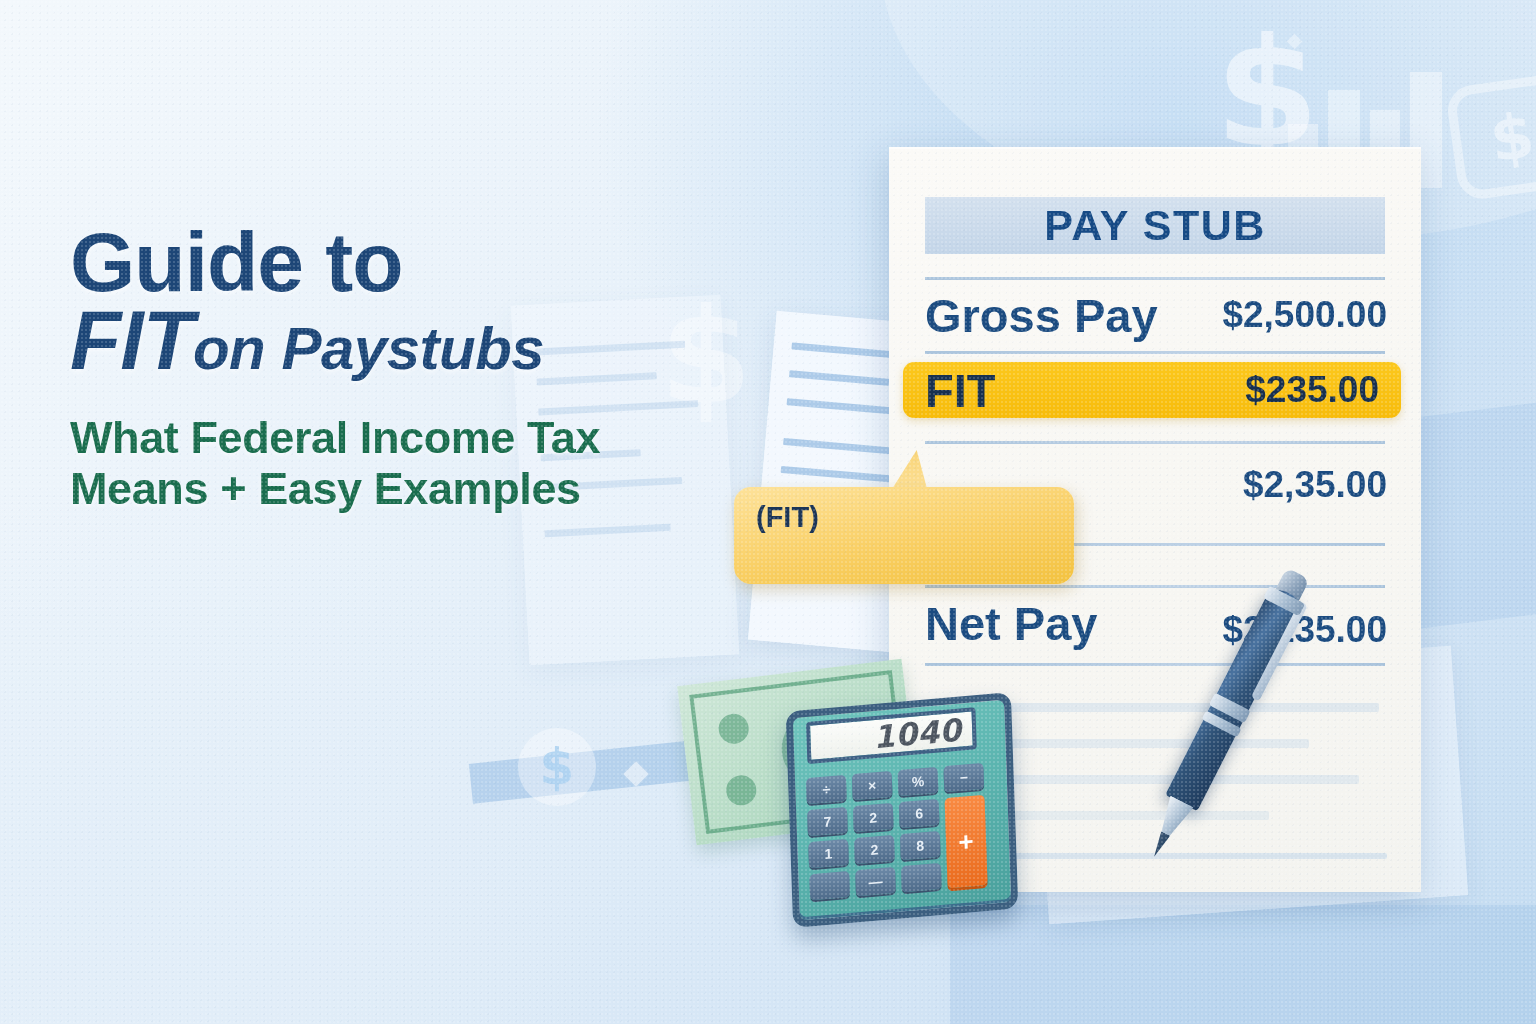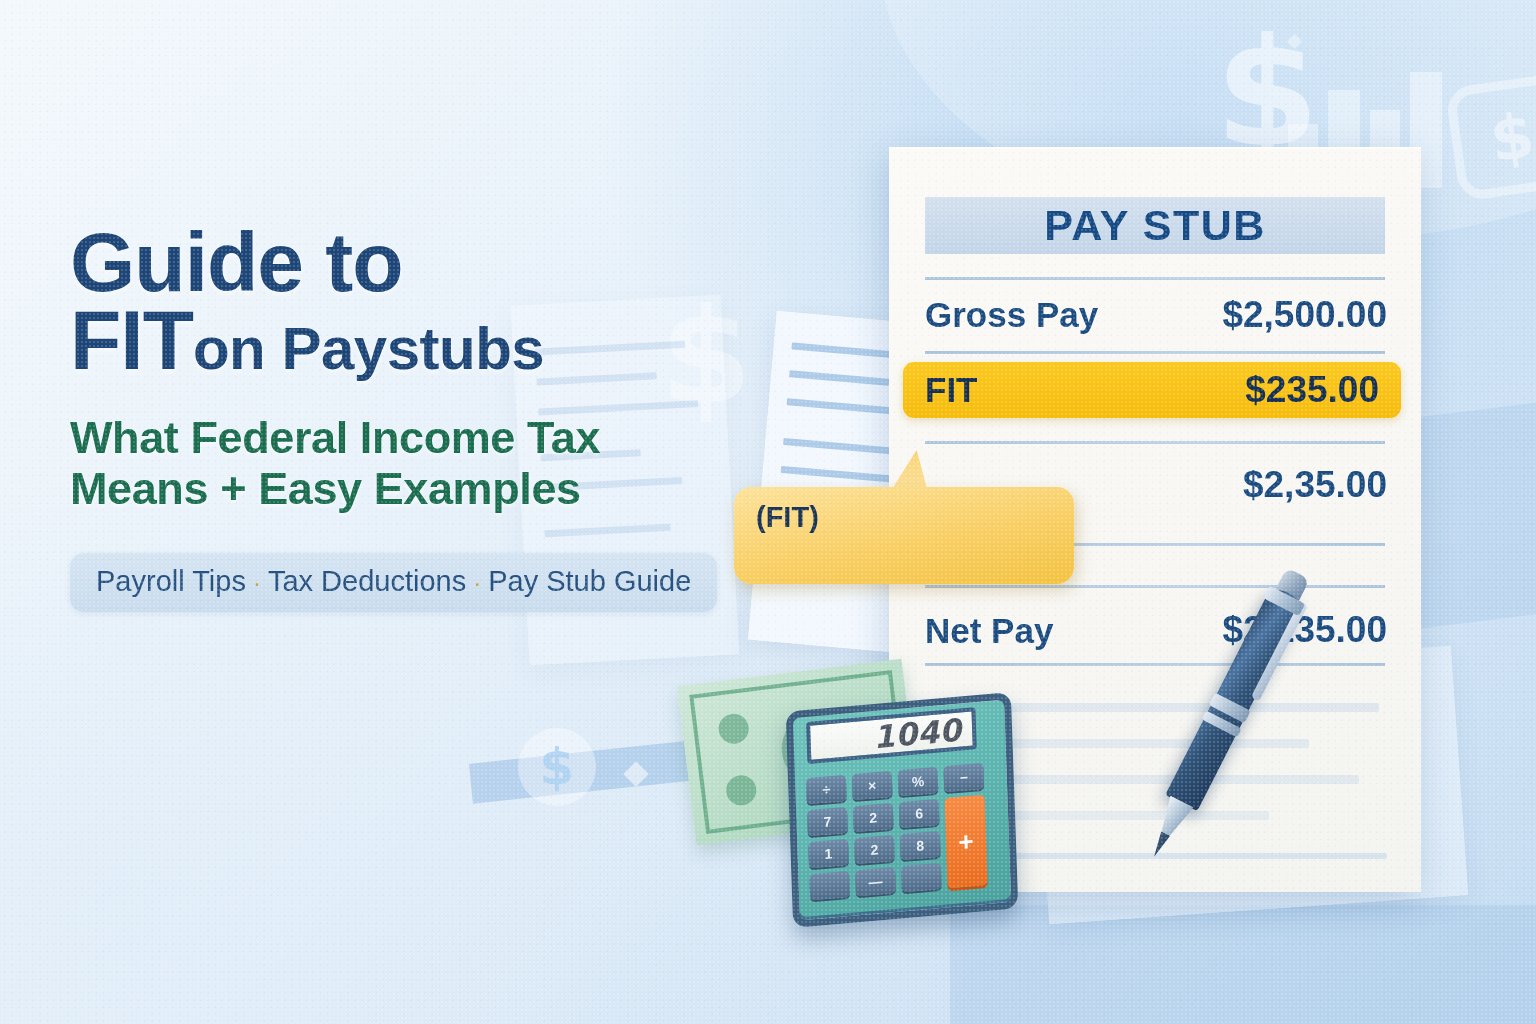--- a/index.html
+++ b/index.html
@@ -57,21 +57,21 @@
   .bgdoc.deep { background:rgba(244,249,254,0.92); }
   .bgdoc.deep .ln { background:rgba(150,188,226,0.75); }
 
   
   .head-wrap { position:absolute; left:70px; top:208px; width:700px;margin-top:15px; }
   h1.title {
     color:#1d4677; font-weight:bold; letter-spacing:-1px;
     font-size:84px; line-height:0.93;
     text-shadow:0 2px 5px rgba(255,255,255,0.75);
   }
-  h1.title .l2 { display:block; }
+  h1.title .l2 { display:block;font-style:italic; }
   h1.title .small { font-size:60px; letter-spacing:-0.5px; }
   h2.subtitle {
     margin-top:34px; color:#1a6d4e; font-weight:bold;
     font-size:45px; line-height:1.13; letter-spacing:-0.4px;
     text-shadow:0 2px 4px rgba(255,255,255,0.7);
   }
   .tagpill {
     margin-top:38px; display:inline-block;
     background:linear-gradient(180deg, rgba(212,227,241,0.92), rgba(197,217,236,0.88));
     border-radius:14px; padding:12px 26px 14px 26px;
@@ -96,21 +96,21 @@
   }
   .rule {
     position:absolute; left:36px; width:460px; height:3px;
     background:linear-gradient(90deg,#9dbbd8,#b4cbe3 60%,#9dbbd8);
     opacity:0.85;
   }
   .row {
     position:absolute; left:36px; width:462px; height:52px;
     display:flex; align-items:center; justify-content:space-between;
   }
-  .row .lbl { color:#1b4b80; font-weight:bold; font-size:35px; }
+  .row .lbl { color:#1b4b80; font-weight:bold; font-size:47px; }
   .row .val { color:#1b4b80; font-weight:bold; font-size:37px; }
   .row.fit {
     background:linear-gradient(180deg,#fcc81d,#f7bc0b);
     border-radius:11px; padding:0 22px; height:56px; width:498px; left:14px;
     box-shadow:0 3px 8px rgba(190,140,10,0.26);
   }
   .row.fit .lbl, .row.fit .val { color:#17304f; }
 
   
   .sheetline { position:absolute; background:rgba(150,188,226,0.52); border-radius:2px; }
@@ -296,23 +296,20 @@
     <h1 class="title">
       <span>Guide to</span>
       <span class="l2">
         <span>FIT</span><span class="small">on Paystubs</span>
       </span>
     </h1>
     <h2 class="subtitle">
       <span>What Federal Income Tax</span><br>
       <span>Means + Easy Examples</span>
     </h2>
-    <div class="tagpill">
-      <span>Payroll Tips</span><span class="dot">·</span><span>Tax Deductions</span><span class="dot">·</span><span>Pay Stub Guide</span>
-    </div>
   </div>
 
   <div class="sheet">
     <div class="stub-title">
       <span>PAY STUB</span>
     </div>
 
     <div class="rule" style="top:130px;"></div>
 
     <div class="row" style="top:142px;">

